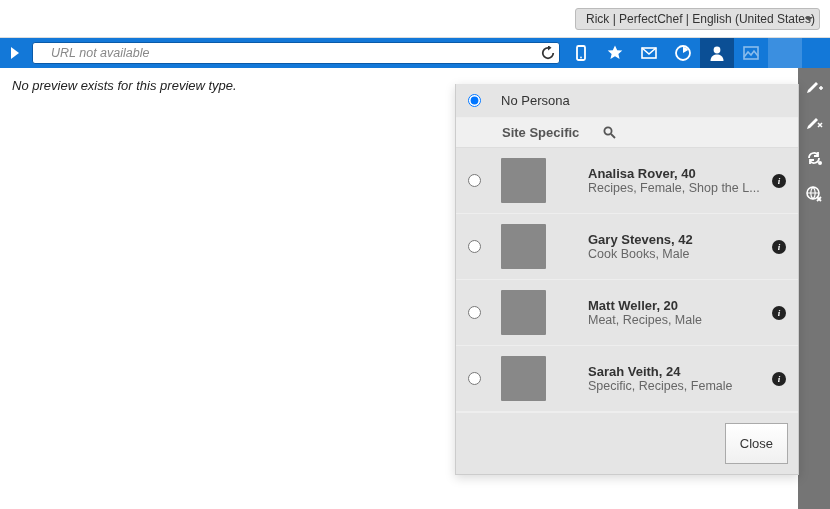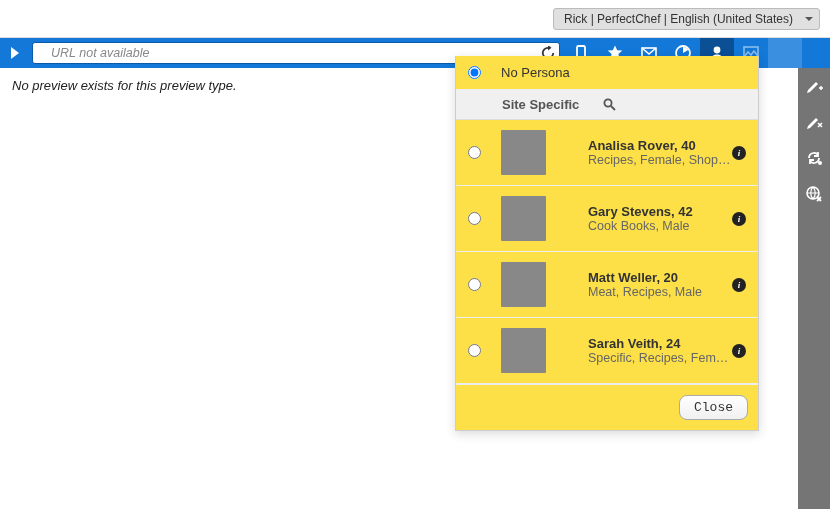--- a/index.html
+++ b/index.html
@@ -1,51 +1,51 @@
 <!DOCTYPE html>
 <html><head>
 <meta charset="utf-8">
 <style>
   * { box-sizing: border-box; margin: 0; padding: 0; }
   body { font-family: "Segoe UI", Arial, sans-serif; font-size: 13px; color: #333; background: #fff; width: 830px; height: 509px; overflow: hidden; position: relative; }
   
   .header { height: 38px; background: #fff; border-bottom: 1px solid #ddd; display: flex; justify-content: flex-end; align-items: center; padding-right: 10px; }
-  .user-dropdown { background: #e0e0e0; border: 1px solid #bbb; border-radius: 3px; padding: 3px 26px 3px 10px; font-size: 12px; color: #333; position: relative; cursor: pointer; }
+  .user-dropdown { background: #e0e0e0; border: 1px solid #bbb; border-radius: 3px; padding: 3px 4px 3px 10px; font-size: 12px; color: #333; position: relative; cursor: pointer; }
   .user-dropdown::after { content: ""; position: absolute; right: 6px; top: 50%; margin-top: -2px; border: 4px solid transparent; border-top-color: #555; }
 
   .toolbar { height: 30px; background: #1378d8; display: flex; align-items: center; }
   .forward-btn { width: 30px; height: 30px; display: flex; align-items: center; justify-content: center; color: #fff; cursor: pointer; }
   .url-wrap { flex: 0 0 auto; width: 528px; height: 22px; background: #fff; border-radius: 3px; margin-left: 2px; display: flex; align-items: center; border: 1px solid #0a5aa8; }
   .url-text { flex: 1; padding: 0 18px; color: #888; font-style: italic; font-size: 12.5px; }
   .refresh { width: 22px; height: 22px; display: flex; align-items: center; justify-content: center; color: #444; cursor: pointer; }
   .tool-icons { display: flex; align-items: center; height: 30px; margin-left: 4px; }
   .tool-btn { width: 34px; height: 30px; display: flex; align-items: center; justify-content: center; color: #fff; cursor: pointer; }
   .tool-btn.active { background: #0b4f95; }
   .tool-btn.faded { opacity: 0.5; }
   .tool-after { width: 34px; height: 30px; background: #3b8fe0; }
 
   .content { position: absolute; top: 68px; left: 0; right: 32px; bottom: 0; padding: 10px 12px; }
   .empty-msg { font-style: italic; color: #222; font-size: 13px; }
 
   .right-rail { position: absolute; top: 68px; right: 0; width: 32px; bottom: 0; background: #757575; display: flex; flex-direction: column; }
   .rail-btn { width: 32px; height: 36px; display: flex; align-items: center; justify-content: center; color: #fff; cursor: pointer; }
 
-  .dropdown-panel { position: absolute; top: 56px; left: 455px; width: 304px; background: #fde047; border: 1px solid #ccc; border-top: none; box-shadow: 0 3px 10px rgba(0,0,0,0.15); }
+  .dropdown-panel { position: absolute; top: 84px; left: 455px; width: 344px; background: #e5e5e5; border: 1px solid #ccc; border-top: none; box-shadow: 0 3px 10px rgba(0,0,0,0.15); }
   .persona-row { display: flex; align-items: center; padding: 10px 12px; border-bottom: 1px solid #eee; cursor: pointer; }
   .persona-row input[type=radio] { margin-right: 20px; }
   .persona-row .thumb { width: 45px; height: 45px; background: #888; margin-right: 10px; flex-shrink: 0; border-radius: 1px; }
   .persona-row .ptext { flex: 1; min-width: 0; margin-left: 32px; }
   .persona-row .pname { font-weight: 600; color: #333; font-size: 13px; }
   .persona-row .pdesc { color: #666; font-size: 12.5px; white-space: nowrap; overflow: hidden; text-overflow: ellipsis; }
   .persona-row .info { width: 14px; height: 14px; border-radius: 50%; background: #222; color: #fff; font-size: 9px; font-weight: bold; display: flex; align-items: center; justify-content: center; font-style: italic; font-family: Georgia, serif; cursor: pointer; }
   .no-persona { padding: 9px 12px; display: flex; align-items: center; border-bottom: 1px solid #eee; }
   .no-persona input { margin-right: 20px; }
   .group-header { background: #f0f0f0; padding: 7px 12px 7px 46px; font-weight: 600; color: #555; display: flex; align-items: center; gap: 24px; border-bottom: 1px solid #ddd; }
   .panel-footer { padding: 10px; display: flex; justify-content: flex-end; border-top: 1px solid #eee; }
-  .close-btn { padding: 4px 14px; border: 1px solid #aaa; border-radius: 8px; background: linear-gradient(#fff,#f0f0f0); cursor: pointer; font-size: 13px; color: #333; font-family: Liberation Mono, monospace; }
+  .close-btn { padding: 12px 14px; border: 1px solid #aaa; border-radius: 0; background: linear-gradient(#fff,#f0f0f0); cursor: pointer; font-size: 13px; color: #333; }
 
   
   .t0 { background: radial-gradient(circle at 50% 40%, #f5c9b8 12px, transparent 12px), linear-gradient(135deg,#d93fa3,#4a2a7a); }
   .t1 { background: radial-gradient(circle at 50% 45%, #f5d0b8 12px, transparent 12px), linear-gradient(180deg,#e8f0f8,#a8c4d8); }
   .t2 { background: radial-gradient(circle at 50% 40%, #8a6a4a 14px, transparent 14px), linear-gradient(135deg,#2a3a4a,#4a5a6a); }
   .t3 { background: radial-gradient(circle at 30% 40%, #a82828 8px, transparent 8px), radial-gradient(circle at 60% 60%, #5a8a2a 10px, transparent 10px), linear-gradient(135deg,#d8e8b8,#f0f0e0); }
 
   svg { display: block; }
 </style>
 </head>

